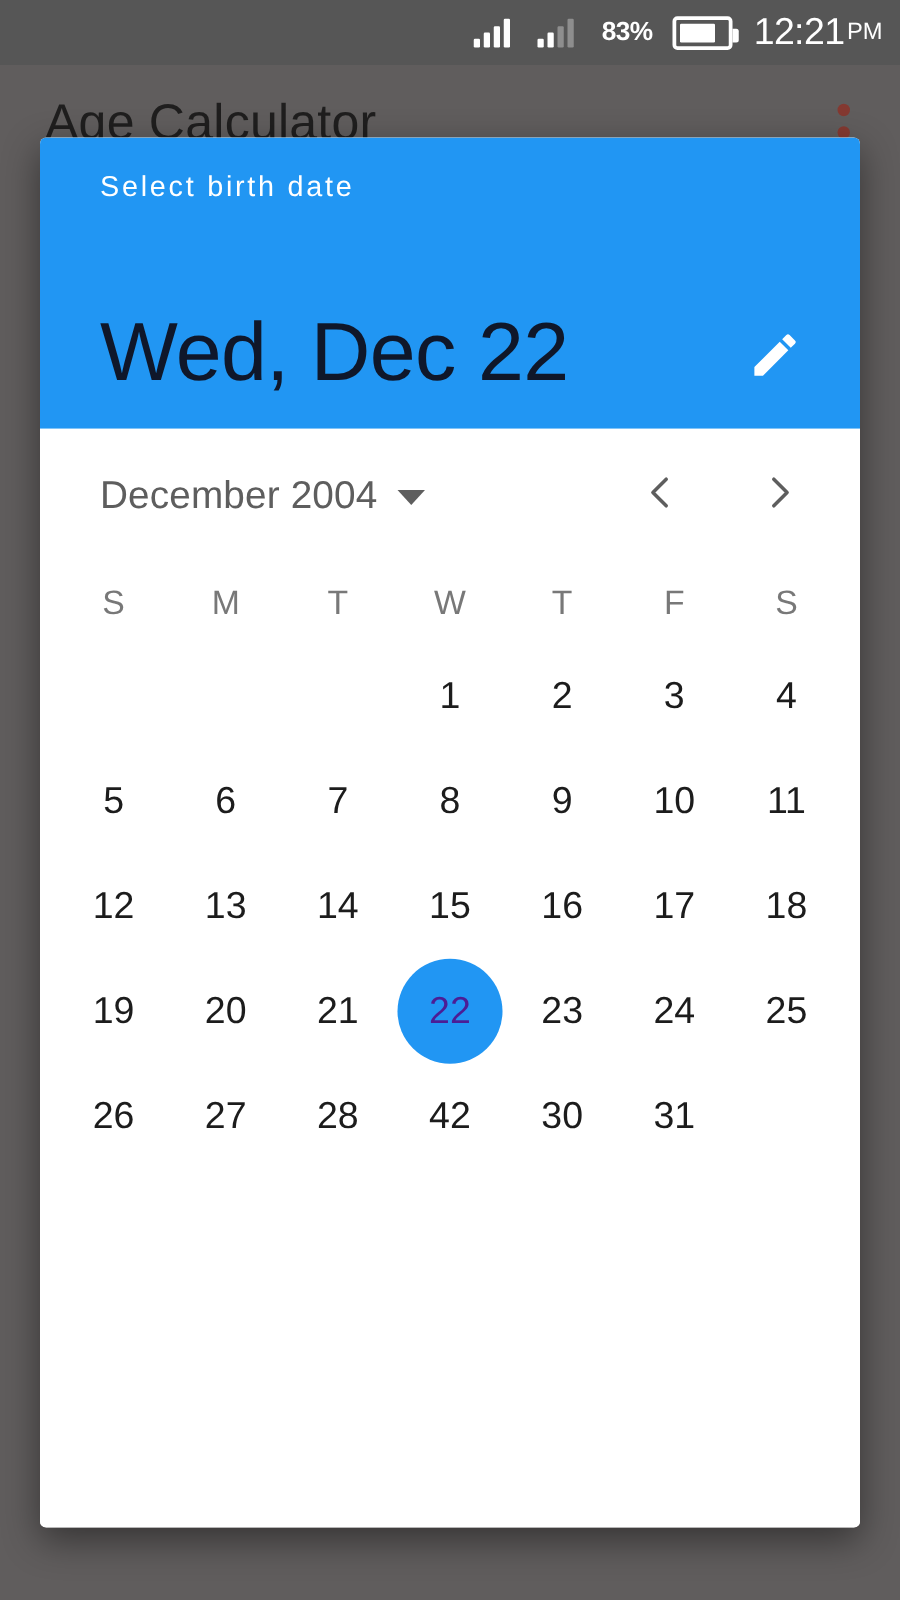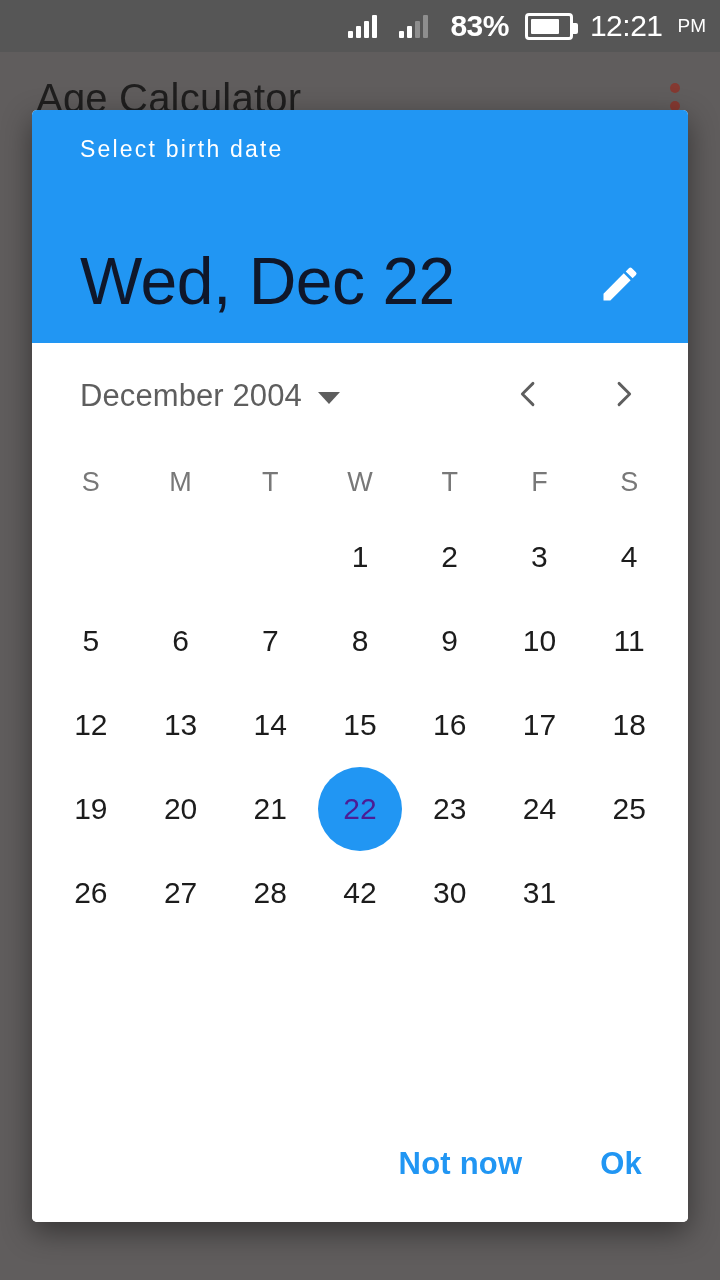--- a/index.html
+++ b/index.html
@@ -32,39 +32,39 @@
     height:24px; margin-right:22px;
   }
   .sig i { display:block; width:5px; background:#ffffff; border-radius:1px; }
   .sig i.b1 { height:7px; }
   .sig i.b2 { height:12px; }
   .sig i.b3 { height:17px; }
   .sig i.b4 { height:23px; }
   .sig.partial i.off { background:#8e8e8e; }
 
   #battery-percent {
-    font-size:30px; font-weight:bold; letter-spacing:-0.5px;
+    font-size:21px; font-weight:bold; letter-spacing:-0.5px;
     margin-right:16px;
   }
   #battery-icon {
     position:relative; width:48px; height:27px;
     border:3px solid #ffffff; border-radius:4px;
     margin-right:7px;
     display:flex; align-items:center;
   }
   #battery-icon::after {
     content:""; position:absolute; right:-8px; top:7px;
     width:5px; height:11px; background:#ffffff;
     border-radius:0 2px 2px 0;
   }
   #battery-icon .fill {
     height:15px; width:28px; background:#ffffff; margin-left:3px; border-radius:1px;
   }
   #clock-time { font-size:30px; letter-spacing:-0.5px; margin-left:10px; }
-  #clock-ampm { font-size:19px; margin-left:15px; letter-spacing:0px; }
+  #clock-ampm { font-size:19px; margin-left:2px; letter-spacing:0px; }
 
   
   #app-bg {
     position:absolute; top:52px; left:0;
     width:720px; height:1228px;
     background:#787675;
   }
   #app-title {
     position:absolute; left:36px; top:24px;
     font-size:40px; color:#0d0d0d; font-weight:400;
@@ -361,24 +361,20 @@
             <span class="pill">42</span>
           </div>
           <div class="day-cell">
             <span class="pill">30</span>
           </div>
           <div class="day-cell">
             <span class="pill">31</span>
           </div>
         </div>
 
-      <div id="dialog-actions">
-        <button class="dialog-action-btn">Not now</button>
-        <button class="dialog-action-btn">Ok</button>
-      </div>
 
     </div>
   </div>
 
   <div id="status-bar">
     <span class="sig">
       <i class="b1"></i>
         <i class="b2"></i>
         <i class="b3"></i>
         <i class="b4"></i>

